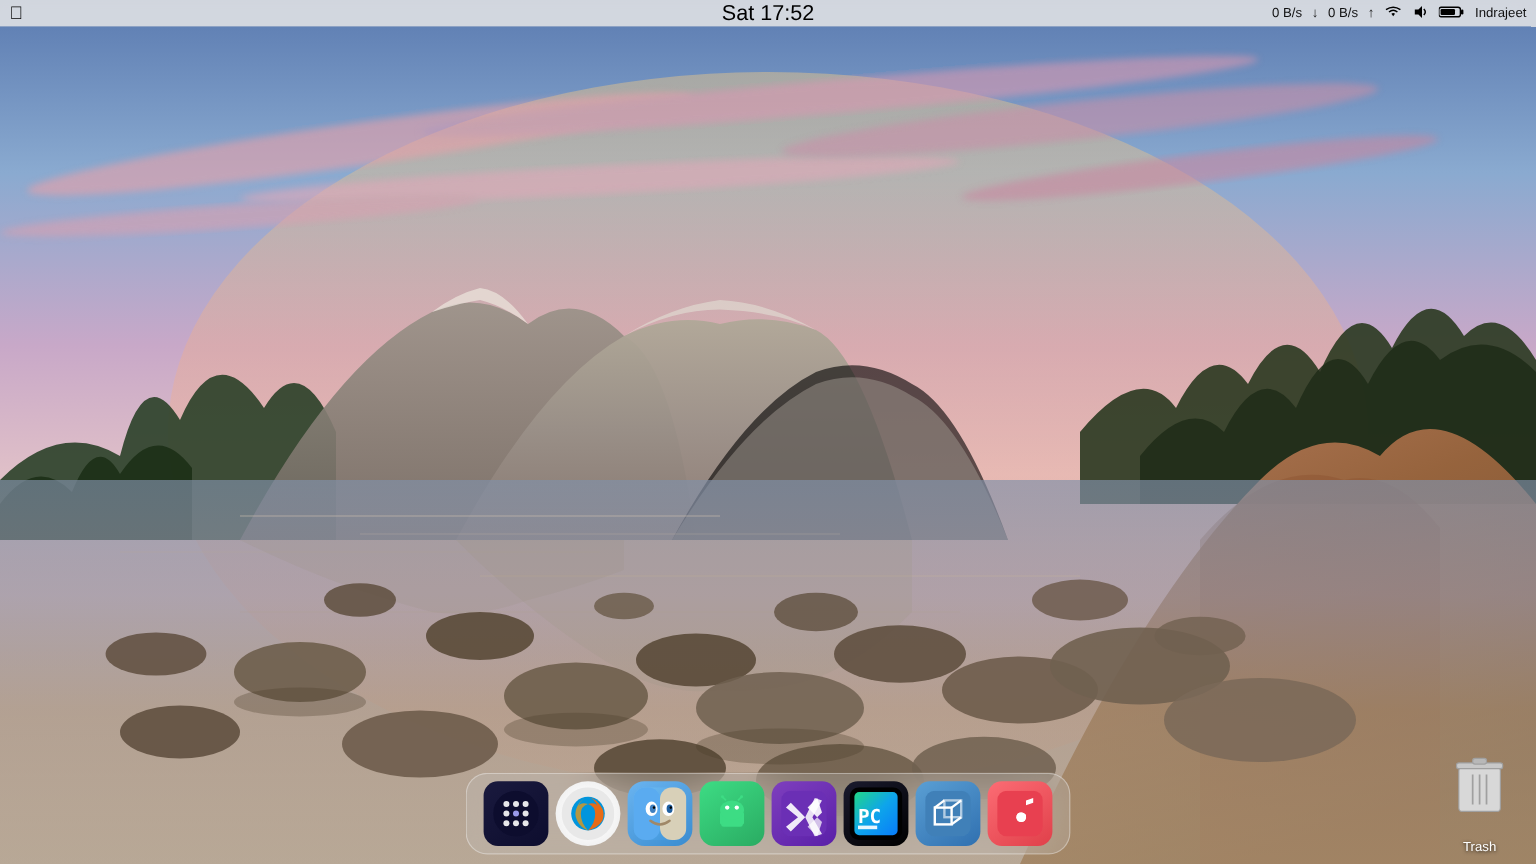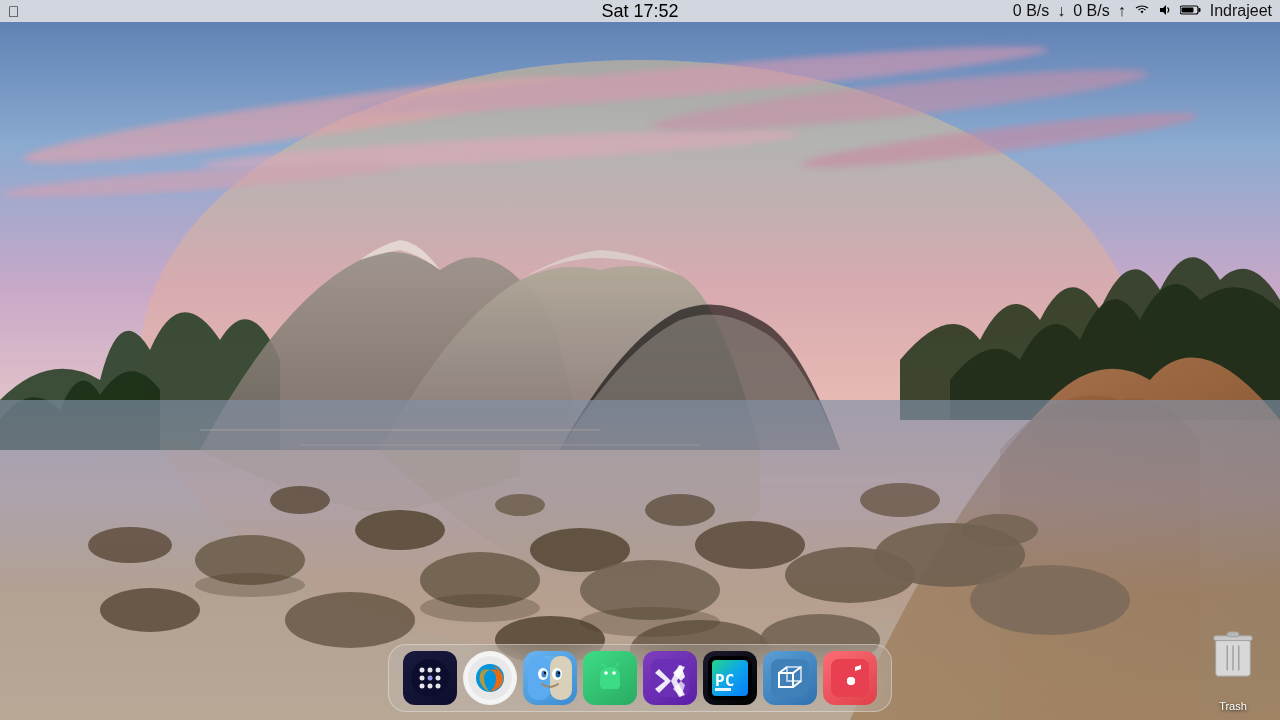--- a/index.html
+++ b/index.html
@@ -132,21 +132,21 @@
       font-size: 15px;
       font-weight: bold;
     }
 
     .menubar-icon {
       font-size: 13px;
       cursor: pointer;
     }
 
     .menubar-text {
-      font-size: 16px;
+      font-size: 11px;
       color: #111;
     }
 
     
     #dock {
       position: absolute;
       bottom: 8px;
       left: 50%;
       transform: translateX(-50%);
       display: flex;

